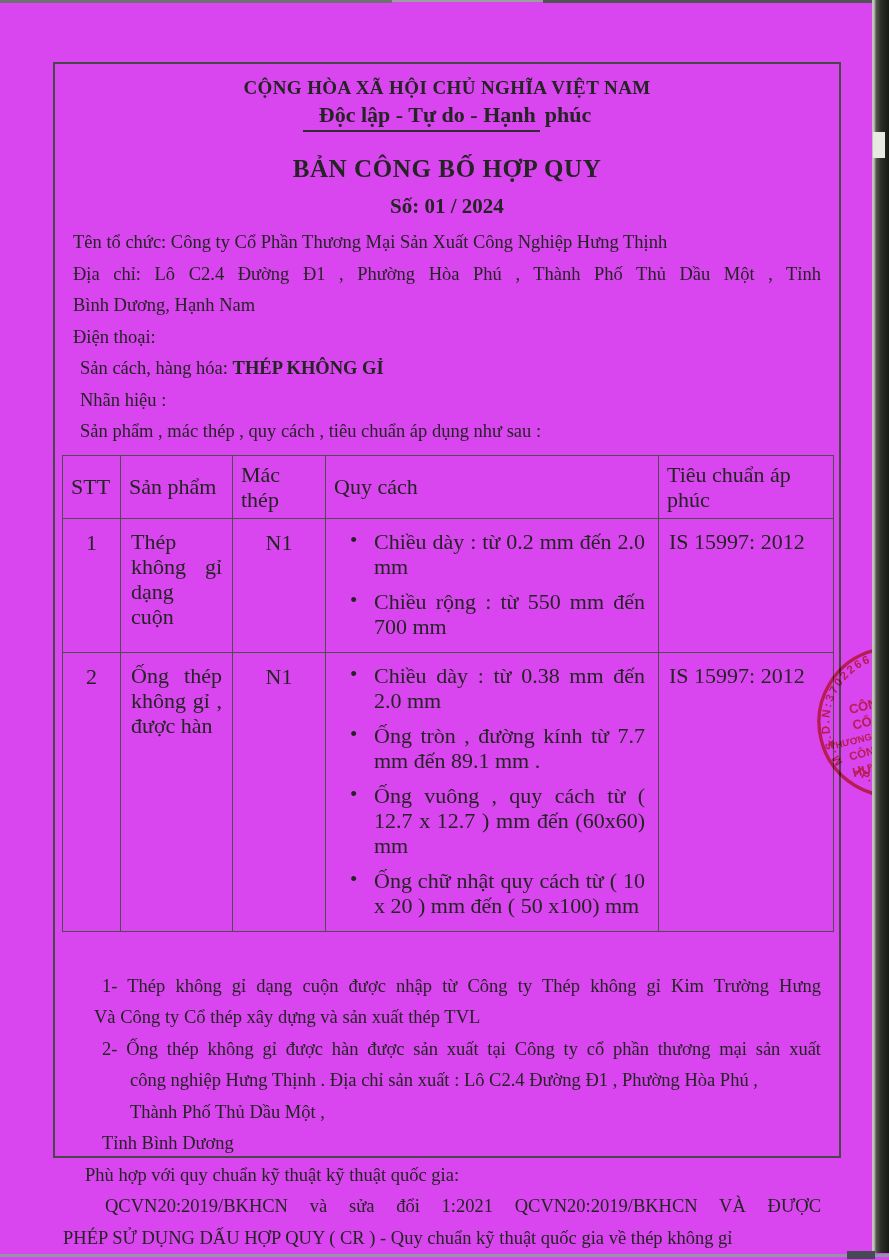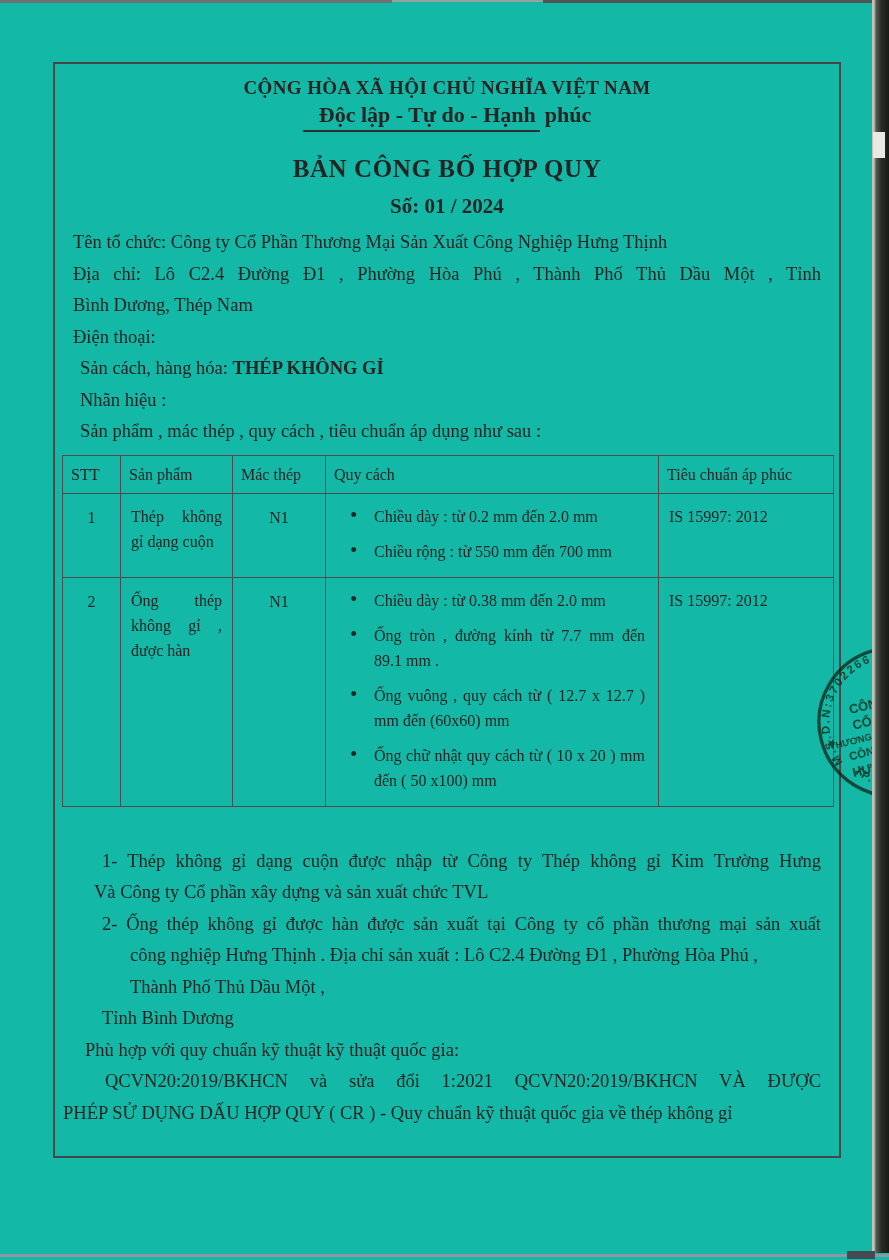--- a/index.html
+++ b/index.html
@@ -1,18 +1,18 @@
 <!DOCTYPE html>
 <html><head>
 <meta charset="utf-8">
 <style>
   html,body{margin:0;padding:0;background:#e8e8e8;}
   .page{
     position:relative;width:889px;height:1260px;margin:0 auto;
-    background:#14b8a6;overflow:hidden;
+    background:#d946ef;overflow:hidden;
     font-family:"Liberation Serif","DejaVu Serif",serif;
     color:#242424;
   }
   
   .edge-top-line{position:absolute;left:0;top:0;width:889px;height:2px;background:#9aa09e;z-index:6;}
   .edge-top-left{position:absolute;left:0;top:0;width:392px;height:3px;background:#6d7270;z-index:6;}
   .edge-top-right{position:absolute;left:543px;top:0;width:330px;height:3px;background:#505553;z-index:6;}
   .edge-right{position:absolute;right:0;top:0;width:17px;height:1253px;z-index:7;
     background:linear-gradient(to right,#c2c4bb 0,#c2c4bb 2px,#575c52 4px,#2b2e27 9px,#171913 17px);}
   .edge-right-notch{position:absolute;right:4px;top:132px;width:12px;height:26px;background:#e9e9e4;z-index:8;}
@@ -29,21 +29,21 @@
   .motto-line{border-bottom:2px solid #2e2e2e;padding:0 4px 3px 16px;}
   .motto-tail{padding-left:5px;}
   .h-title{margin-top:26px;text-align:center;font-weight:bold;font-size:25px;line-height:32px;letter-spacing:.6px;}
   .h-number{margin-top:7px;text-align:center;font-size:21px;line-height:28px;font-weight:bold;}
   .body-text{font-size:18.5px;line-height:31.5px;}
   .info{margin-top:7px;}
   .indent7{padding-left:7px;}
   .jlast{text-align:justify;text-align-last:justify;}
   
   table.spec{border-collapse:collapse;table-layout:fixed;width:771px;margin:7px 0 0 -11px;
-    font-size:16px;line-height:25px;}
+    font-size:22px;line-height:25px;}
   table.spec th,table.spec td{border:1.6px solid #4d4d4d;vertical-align:top;font-weight:normal;box-sizing:border-box;}
   table.spec th{padding:6px 8px;height:36px;text-align:left;vertical-align:middle;}
   th.c-stt,td.c-stt{text-align:center;}
   td.c-stt{padding-top:11px;}
   td.c-prod{padding:10px 10px 8px 10px;text-align:justify;}
   td.c-grade{text-align:center;padding-top:11px;}
   td.c-std{padding:10px 8px 8px 10px;}
   td.c-spec ul{list-style:none;margin:0;padding:9px 12px 2px 47px;}
   td.c-spec li{position:relative;margin:0 0 10px 0;text-align:justify;}
   td.c-spec li::before{content:"\2022";position:absolute;left:-24px;top:-1px;font-size:21px;}
@@ -73,21 +73,21 @@
 
     <div class="h-national">CỘNG HÒA XÃ HỘI CHỦ NGHĨA VIỆT NAM</div>
     <div class="h-motto"><span class="motto-line">Độc lập - Tự do - Hạnh</span><span class="motto-tail">phúc</span></div>
 
     <div class="h-title">BẢN CÔNG BỐ HỢP QUY</div>
     <div class="h-number">Số: 01 / 2024</div>
 
     <div class="info body-text">
       <div>Tên tổ chức: Công ty Cổ Phần Thương Mại Sản Xuất Công Nghiệp Hưng Thịnh</div>
       <div class="jlast">Địa chỉ: Lô C2.4 Đường Đ1 , Phường Hòa Phú , Thành Phố Thủ Dầu Một , Tỉnh</div>
-      <div>Bình Dương, Thép Nam</div>
+      <div>Bình Dương, Hạnh Nam</div>
       <div>Điện thoại:</div>
       <div class="indent7"><span>Sản cách, hàng hóa: </span><b>THÉP KHÔNG GỈ</b></div>
       <div class="indent7">Nhãn hiệu :</div>
       <div class="indent7">Sản phẩm , mác thép , quy cách , tiêu chuẩn áp dụng như sau :</div>
     </div>
 
     <table class="spec">
       <colgroup>
         <col style="width:58px">
           <col style="width:112px">
@@ -129,21 +129,21 @@
               <li>Ống chữ nhật quy cách từ ( 10 x 20 ) mm đến ( 50 x100) mm</li>
             </ul>
           </td>
           <td class="c-std">IS 15997: 2012</td>
         </tr>
       </tbody>
     </table>
 
     <div class="notes body-text">
       <div class="n-ml29 jlast">1- Thép không gỉ dạng cuộn được nhập từ Công ty Thép không gỉ Kim Trường Hưng</div>
-      <div class="n-ml21">Và Công ty Cổ phần xây dựng và sản xuất chức TVL</div>
+      <div class="n-ml21">Và Công ty Cổ thép xây dựng và sản xuất thép TVL</div>
       <div class="n-ml29 jlast">2- Ống thép không gỉ được hàn được sản xuất tại Công ty cổ phần thương mại sản xuất</div>
       <div class="n-ml57">công nghiệp Hưng Thịnh . Địa chỉ sản xuất : Lô C2.4 Đường Đ1 , Phường Hòa Phú ,</div>
       <div class="n-ml57">Thành Phố Thủ Dầu Một ,</div>
       <div class="n-ml29">Tỉnh Bình Dương</div>
       <div class="n-ml12">Phù hợp với quy chuẩn kỹ thuật kỹ thuật quốc gia:</div>
       <div class="n-ml32 jlast">QCVN20:2019/BKHCN và sửa đổi 1:2021 QCVN20:2019/BKHCN VÀ ĐƯỢC</div>
       <div class="n-mlneg">PHÉP SỬ DỤNG DẤU HỢP QUY ( CR ) -  Quy chuẩn kỹ thuật quốc gia về thép không gỉ</div>
     </div>
 
   </div>

